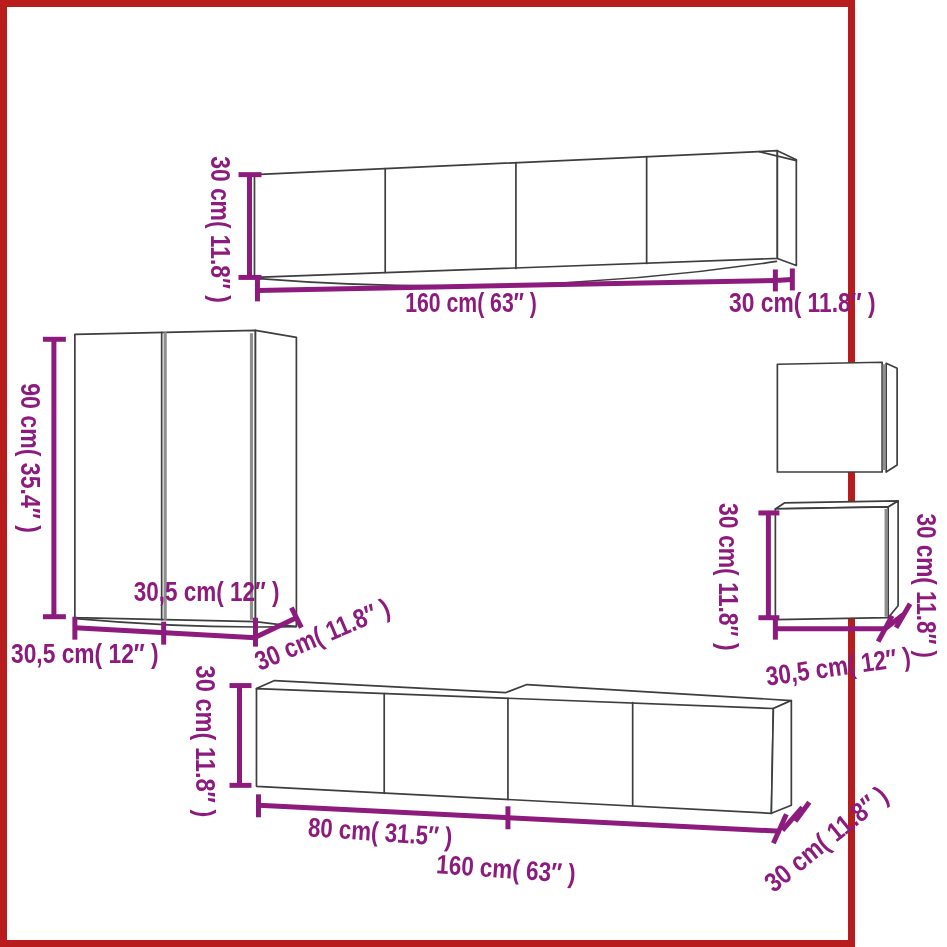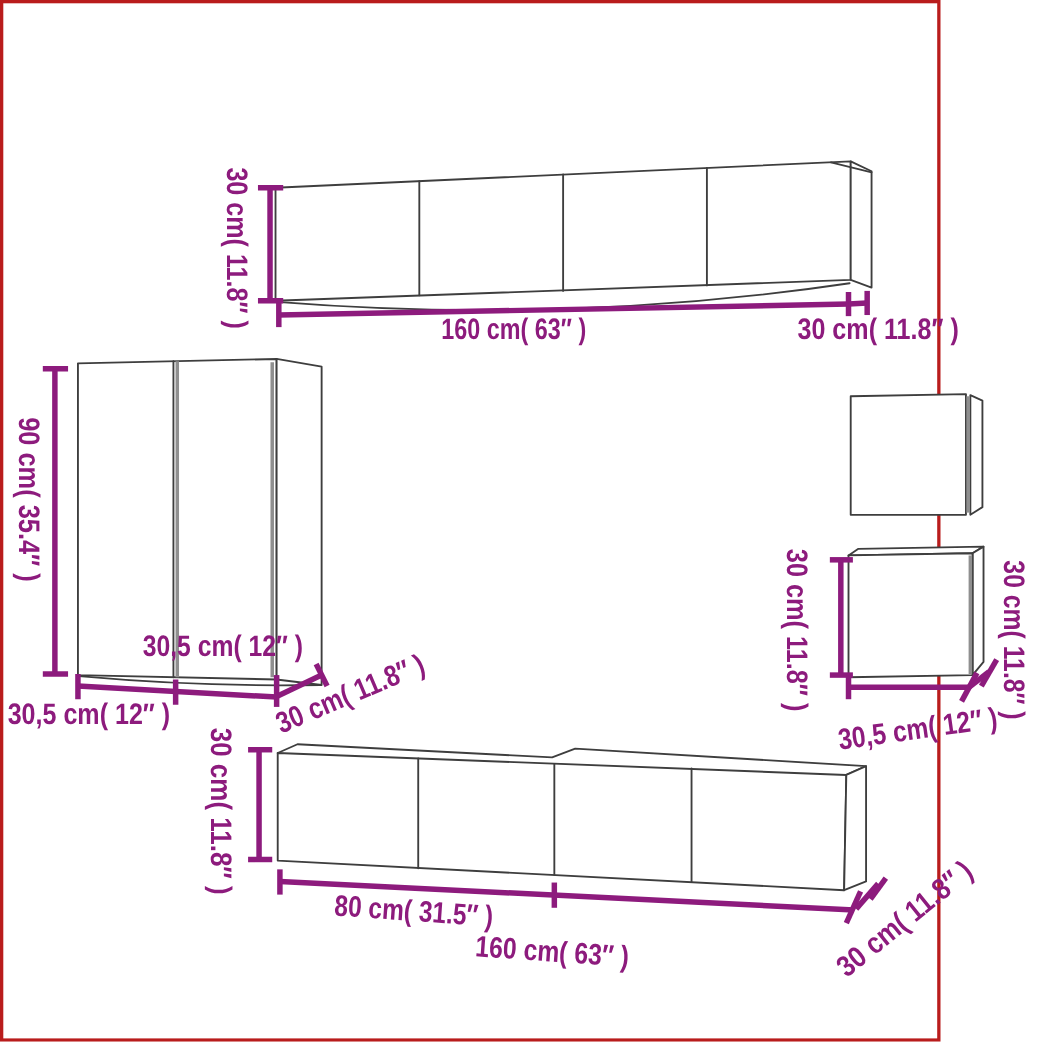--- a/index.html
+++ b/index.html
@@ -1,16 +1,16 @@
 <!DOCTYPE html>
 <html style="--bg: #ffffff; --outline: #3e3e3e; --doorgap: #8f8f8f; --dim: #8d1b7d;"><head>
 <meta charset="utf-8">
 <style>
   html,body{margin:0;padding:0;background:#fff;}
-  .stage{width:855px;height:947px;background:var(--bg,#fff);position:relative;box-sizing:border-box;border:3px solid #b91c1c;}
+  .stage{width:855px;height:947px;background:var(--bg,#fff);position:relative;box-sizing:border-box;border:7px solid #b91c1c;}
   svg{display:block;}
   .face{fill:#ffffff;stroke:var(--outline,#3e3e3e);stroke-width:1.7;stroke-linejoin:round;}
   .edge{fill:none;stroke:var(--outline,#3e3e3e);stroke-width:1.7;stroke-linejoin:round;stroke-linecap:round;}
   .gap{fill:none;stroke:var(--doorgap,#8f8f8f);stroke-width:3.2;}
   .dim{fill:none;stroke:var(--dim,#8d1b7d);stroke-width:5;stroke-linecap:butt;}
   .dim-label{fill:var(--dim,#8d1b7d);font-family:"Liberation Sans",sans-serif;font-weight:bold;font-size:27px;}
 </style>
 </head>
 <body>
 

